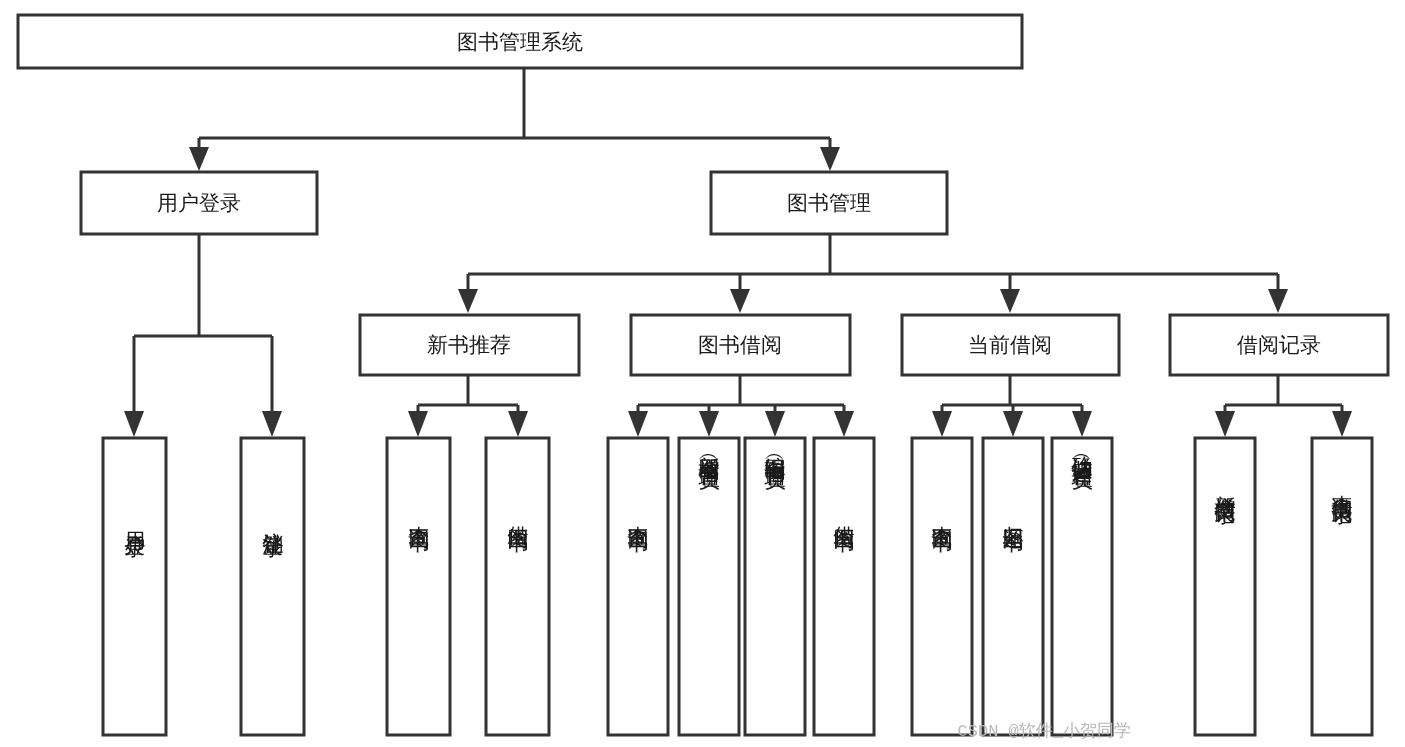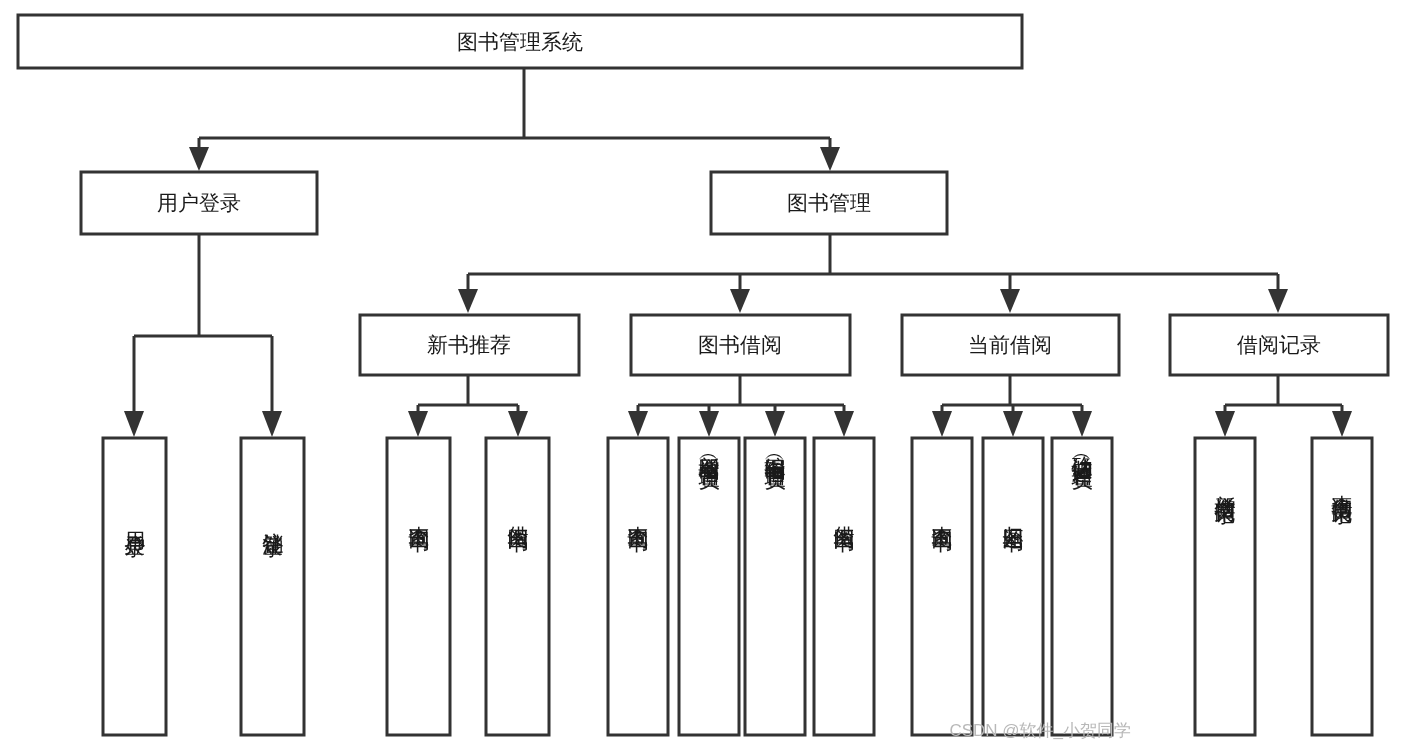--- a/index.html
+++ b/index.html
@@ -55,21 +55,21 @@
     writing-mode: vertical-rl;
     text-orientation: upright;
     glyph-orientation-vertical: 0;
     text-anchor: middle;
     letter-spacing: 2px;
   }
   .watermark {
     position: absolute;
     right: 10px;
     bottom: 6px;
-    font-family: Liberation Sans, sans-serif;
+    font-family: Liberation Mono, monospace;
     font-size: 17px;
     color: #b8b8b8;
     white-space: nowrap;
     pointer-events: none;
   }
 </style>
 </head>
 <body>
 
 <div id="diagram-root">

